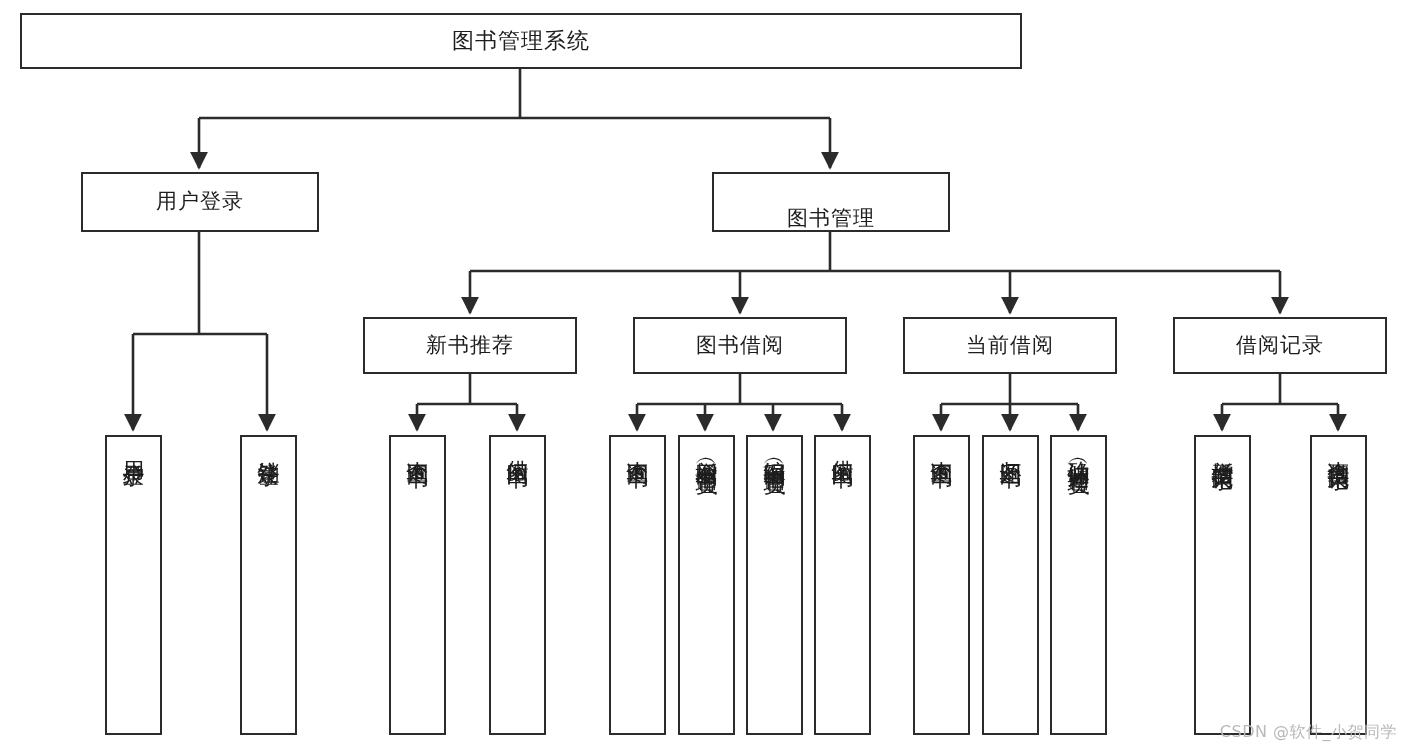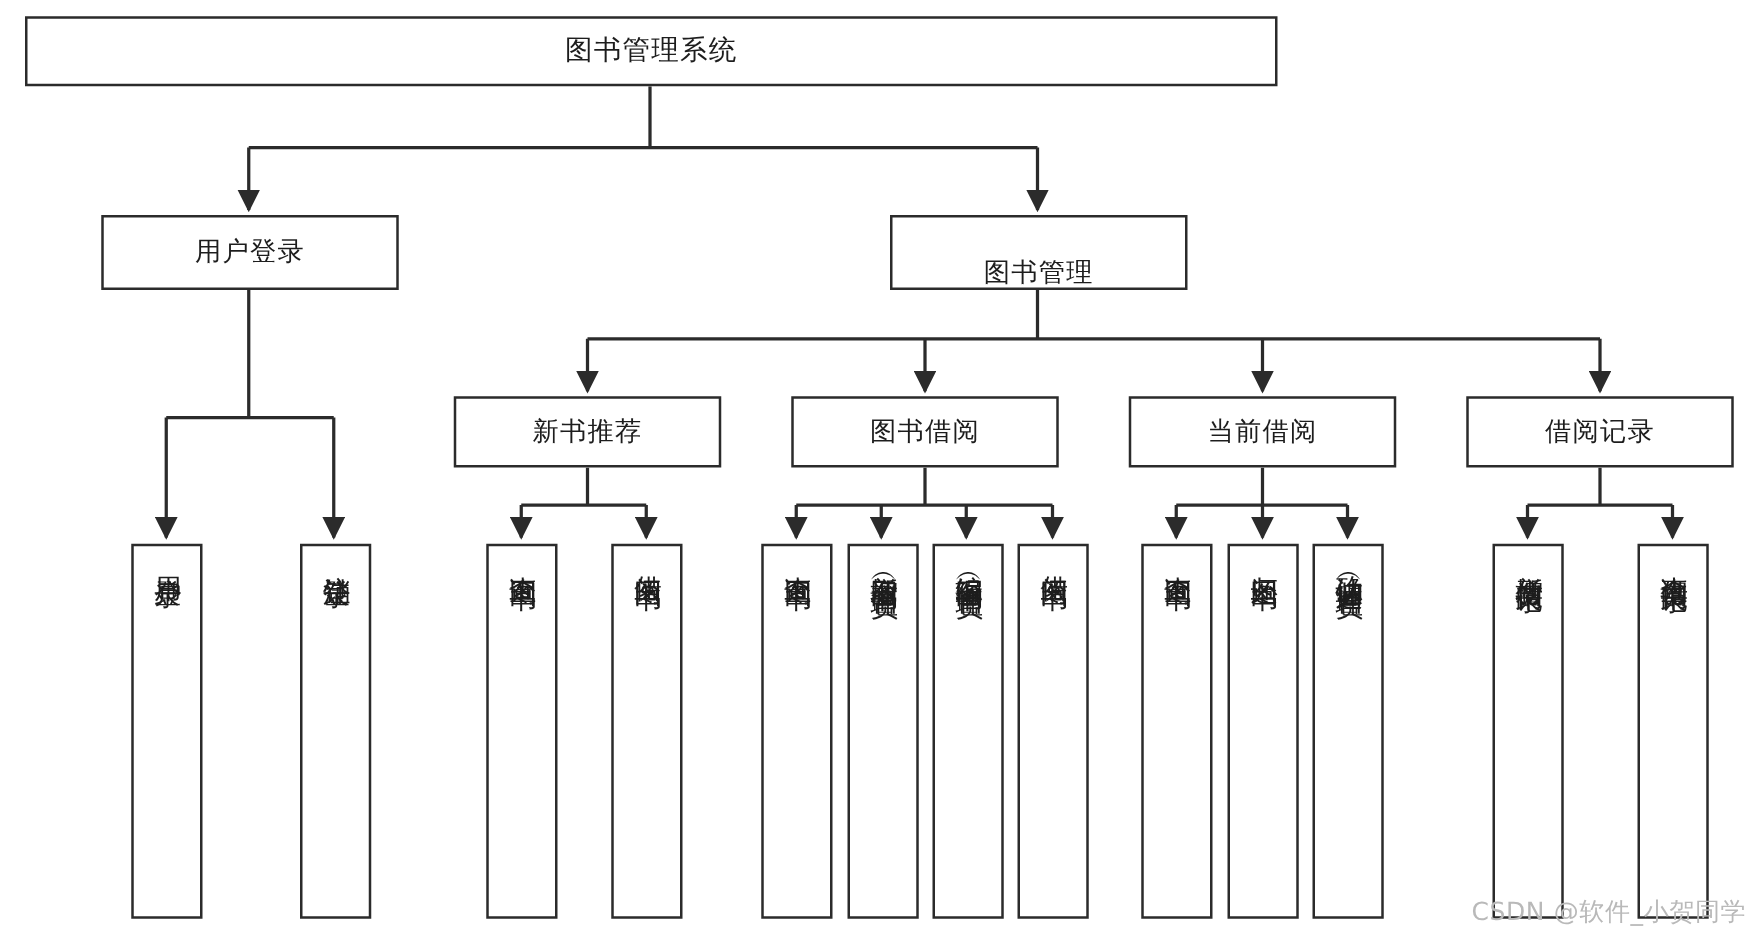--- a/index.html
+++ b/index.html
@@ -54,21 +54,21 @@
     font-size: 22px;
     line-height: 1.18;
     letter-spacing: 2px;
     white-space: nowrap;
     display: block;
   }
   .watermark {
     position: absolute;
     right: 8px;
     bottom: 4px;
-    font-size: 20px;
+    font-size: 16px;
     color: #b9b9b9;
     letter-spacing: 0.5px;
     white-space: nowrap;
     user-select: none;
   }
 </style>
 </head>
 <body>
 
 <div id="diagram-root">

